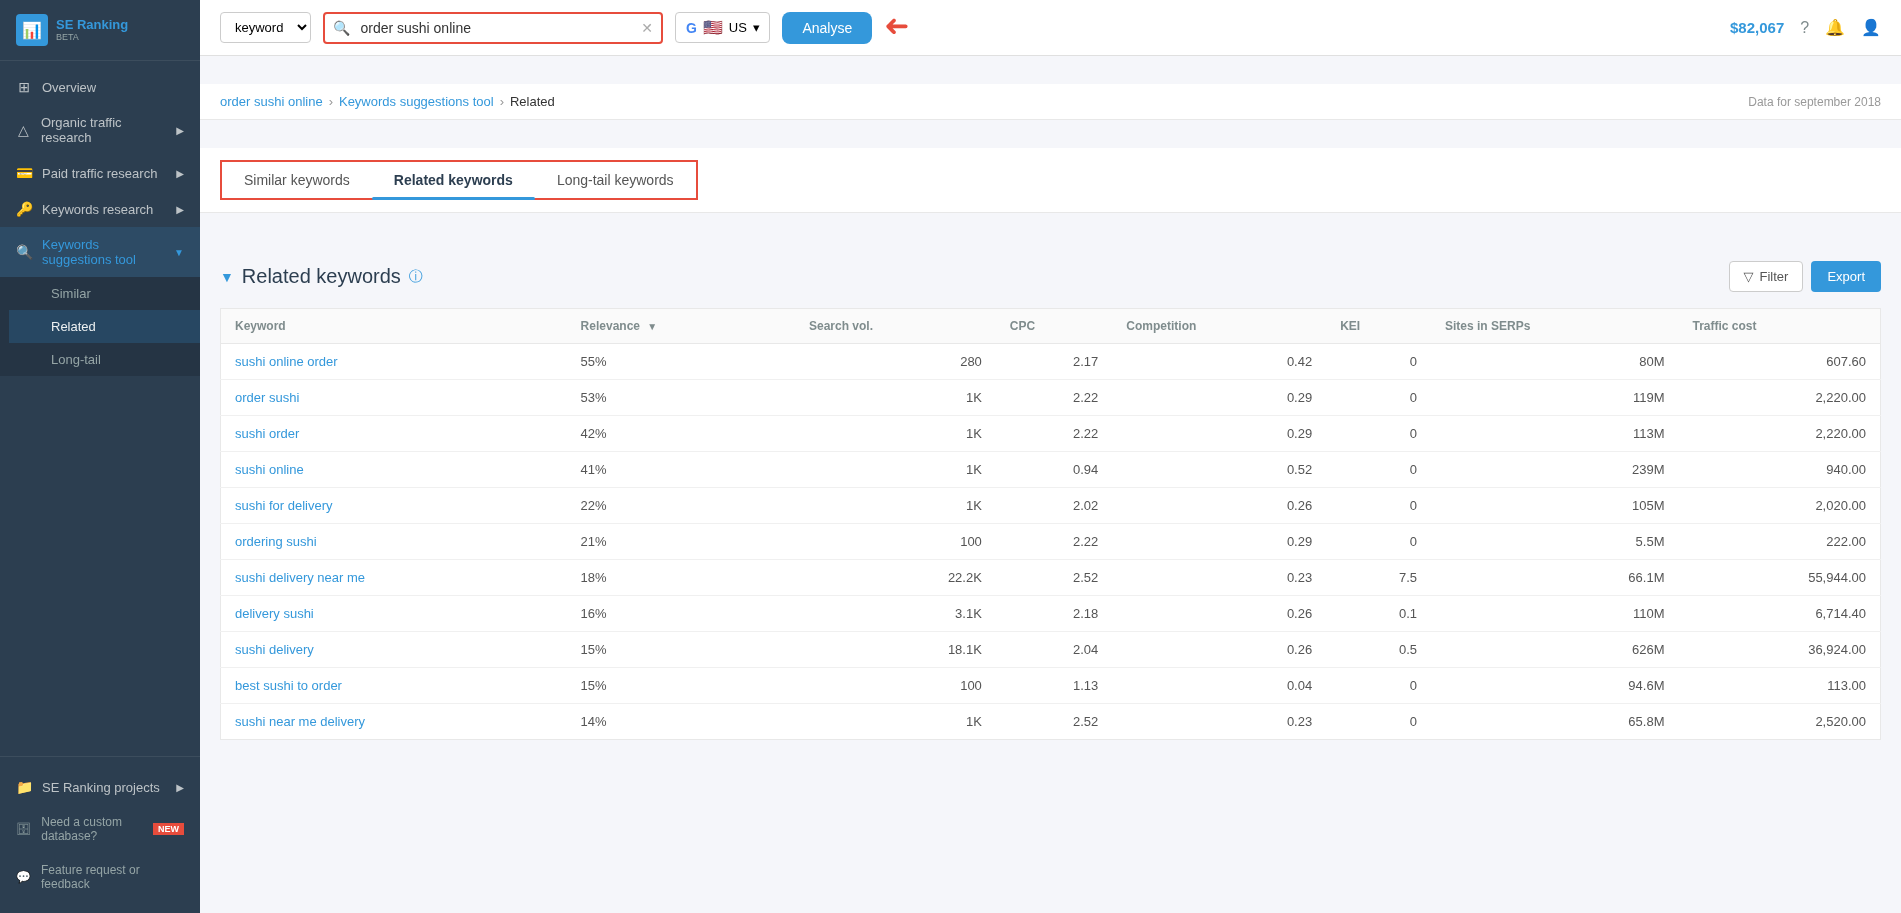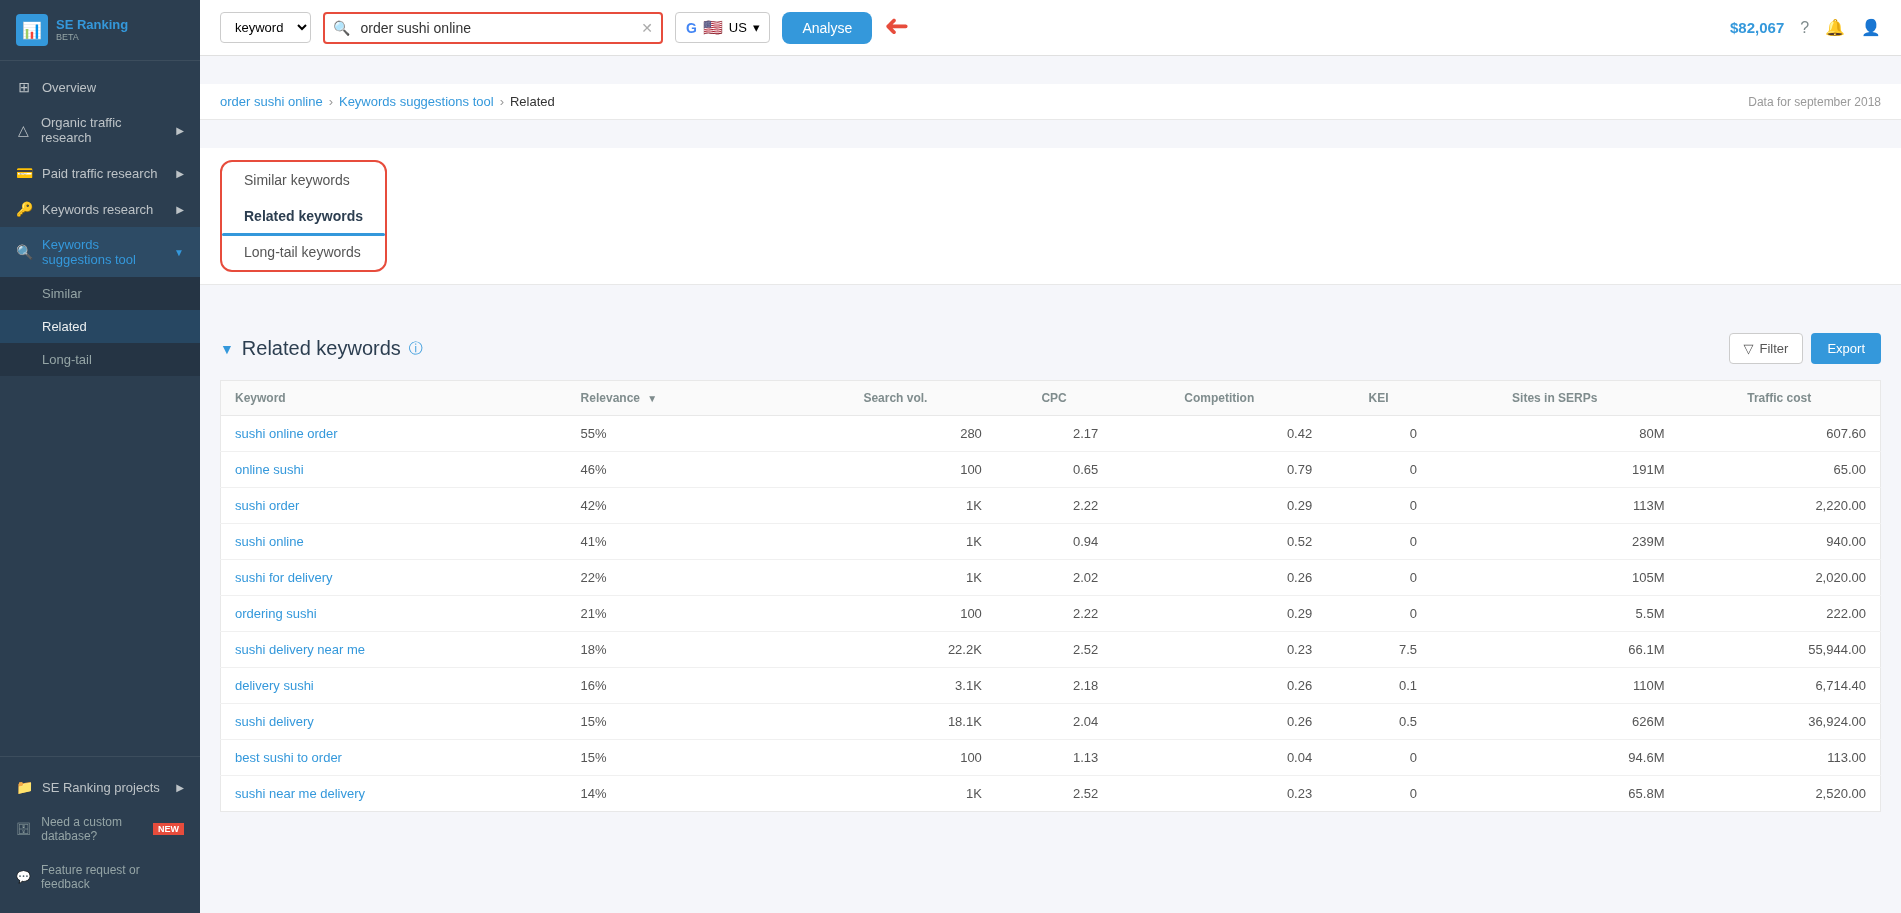--- a/index.html
+++ b/index.html
@@ -48,21 +48,21 @@
       cursor: pointer;
       color: #bdc3c7;
       font-size: 13px;
       gap: 10px;
       position: relative;
     }
     .sidebar-item.active { background: rgba(52,152,219,0.15); color: #3498db; }
     .sidebar-item .icon { width: 16px; text-align: center; font-size: 14px; }
     .sidebar-item .arrow { margin-left: auto; font-size: 10px; }
 
-    .sidebar-sub { background: rgba(0,0,0,0.15); }
+    .sidebar-sub { background: rgba(0,0,0,0.15); padding-left: 9px; }
     .sidebar-sub-item {
       display: flex;
       align-items: center;
       padding: 9px 16px 9px 42px;
       cursor: pointer;
       color: #95a5a6;
       font-size: 13px;
     }
     .sidebar-sub-item.active { color: #ecf0f1; background: rgba(52,152,219,0.2); }
 
@@ -190,24 +190,23 @@
     .data-note { font-size: 12px; color: #999; }
 
     
     .tabs-section {
       background: white;
       border-bottom: 1px solid #e8e8e8;
       padding: 0 20px;
     }
     .tabs-inner {
       border: 2px solid #e74c3c;
-      border-radius: 12px;
+      border-radius: 0;
       display: inline-flex;
       margin: 12px 0;
-      flex-direction: column;
     }
     .tab {
       padding: 10px 22px;
       cursor: pointer;
       font-size: 14px;
       color: #555;
       border-radius: 2px;
       position: relative;
     }
     .tab.active { color: #2c3e50; font-weight: 600; }
@@ -291,21 +290,21 @@
     .data-table th .sort-icon { margin-left: 4px; font-size: 10px; }
     .data-table td {
       padding: 10px 14px;
       border-bottom: 1px solid #f0f0f0;
       font-size: 13px;
       color: #555;
     }
     .data-table tr:last-child td { border-bottom: none; }
     .data-table td.keyword-cell a { color: #3498db; text-decoration: none; }
     .data-table td.num { text-align: right; color: #555; }
-    .data-table th.right { text-align: center; }
+    .data-table th.right { text-align: left; }
   </style>
 </head>
 <body>
 
 <div class="sidebar">
   <div class="sidebar-logo">
     <div class="logo-icon">📊</div>
     <div class="logo-text">
       <div class="brand">SE Ranking</div>
       <div class="beta">BETA</div>
@@ -471,28 +470,28 @@
       <td class="keyword-cell"><a href="#">sushi online order</a></td>
       <td>55%</td>
       <td class="num">280</td>
       <td class="num">2.17</td>
       <td class="num">0.42</td>
       <td class="num">0</td>
       <td class="num">80M</td>
       <td class="num">607.60</td>
     </tr>
           <tr>
-      <td class="keyword-cell"><a href="#">online sushi</a></td>
-      <td>46%</td>
-      <td class="num">100</td>
-      <td class="num">0.65</td>
-      <td class="num">0.79</td>
-      <td class="num">0</td>
-      <td class="num">191M</td>
-      <td class="num">65.00</td>
+      <td class="keyword-cell"><a href="#">order sushi</a></td>
+      <td>53%</td>
+      <td class="num">1K</td>
+      <td class="num">2.22</td>
+      <td class="num">0.29</td>
+      <td class="num">0</td>
+      <td class="num">119M</td>
+      <td class="num">2,220.00</td>
     </tr>
           <tr>
       <td class="keyword-cell"><a href="#">sushi order</a></td>
       <td>42%</td>
       <td class="num">1K</td>
       <td class="num">2.22</td>
       <td class="num">0.29</td>
       <td class="num">0</td>
       <td class="num">113M</td>
       <td class="num">2,220.00</td>

